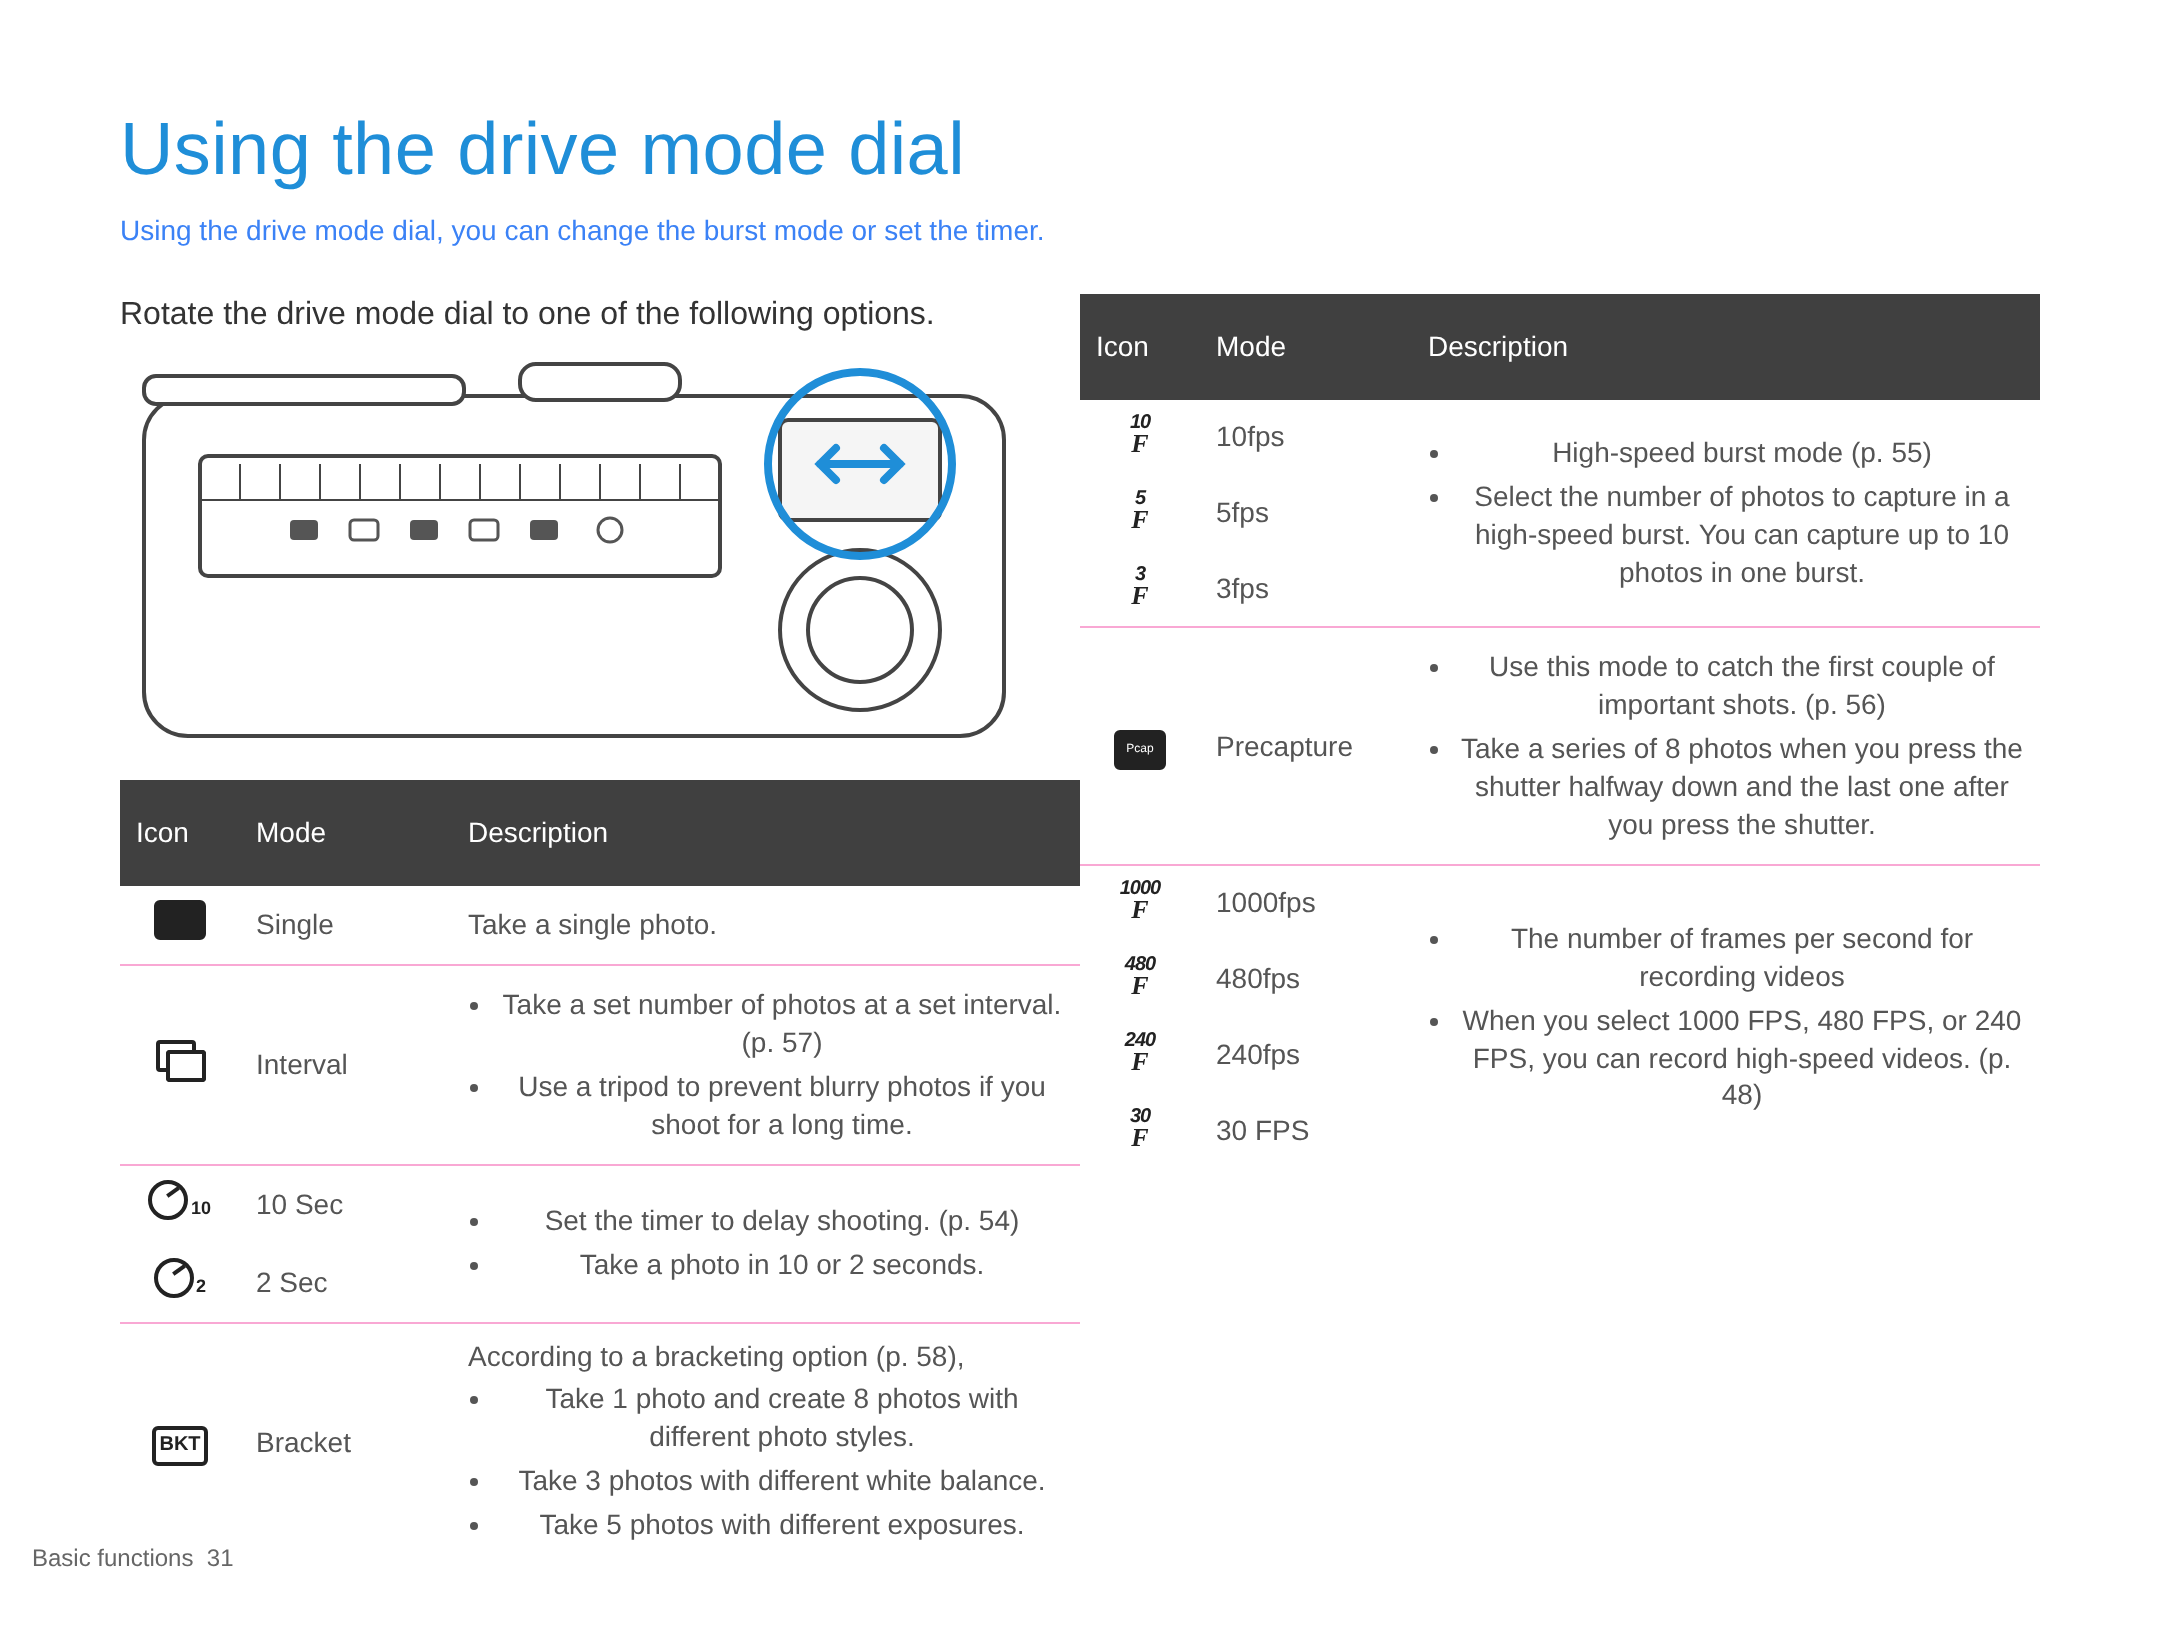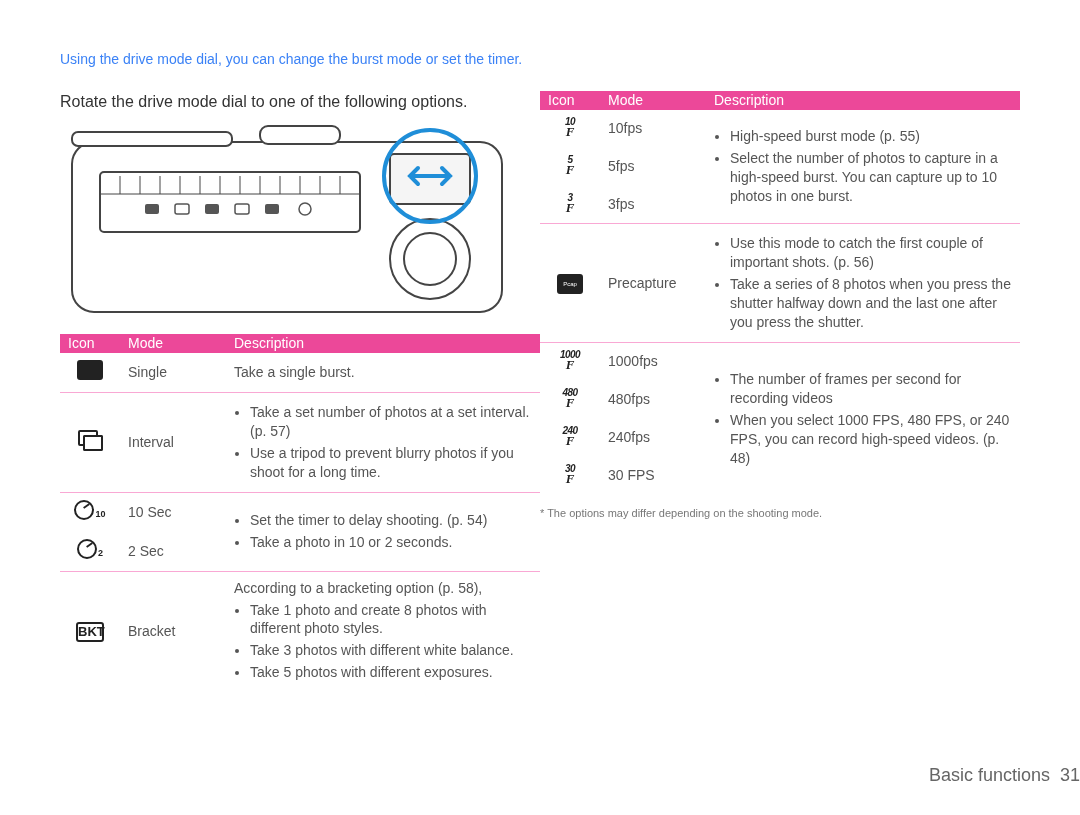--- a/index.html
+++ b/index.html
@@ -47,25 +47,25 @@
     height: 200px;
     position: relative;
     margin-bottom: 10px;
   }
   table.modes {
     border-collapse: collapse;
     width: 100%;
     font-size: 14px;
   }
   table.modes th {
-    background: #ec4899;
+    background: #404040;
     color: #fff;
     font-weight: 400;
     text-align: left;
-    padding: 0 8px;
+    padding: 17px 8px;
     font-size: 14px;
   }
   table.modes td {
     padding: 7px 8px;
     vertical-align: middle;
     color: #555;
   }
   table.modes tr.sep td {
     border-top: 1px solid #f9a8d4;
   }
@@ -99,43 +99,44 @@
   .timer-sub{font-size:9px;font-weight:bold;color:#222;}
   .stack-interval{
     display:inline-block;position:relative;width:24px;height:20px;
   }
   .stack-interval span{position:absolute;display:block;width:16px;height:12px;border:2px solid #222;border-radius:2px;background:#fff;}
   .stack-interval span:nth-child(1){left:0;top:0;}
   .stack-interval span:nth-child(2){left:5px;top:5px;}
   .clk{position:absolute;width:8px;height:8px;border:1.5px solid #222;border-radius:50%;right:-1px;bottom:-1px;background:#fff;}
   .bkt-icon{
     display:inline-block;width:24px;height:16px;border:2px solid #222;border-radius:3px;
-    font-size:13px;line-height:16px;text-align:center;color:#222;font-weight:bold;
+    font-size:10px;line-height:16px;text-align:center;color:#222;font-weight:bold;
   }
   .desc ul { margin: 3px 0 0 0; padding-left: 16px; }
   .desc p { margin: 0 0 3px 0;}
-  .desc li { margin-bottom: 3px; }
+  .desc li { margin-bottom: 3px; text-align: center; }
   .footnote {
     font-size: 11px;
     color: #777;
     margin-top: 12px;
   }
   .footer{
     position:absolute;
     bottom:28px;
     left:16px;right:0;
-    text-align:right;
-    font-size:18px;
+    text-align:left;
+    font-size:12px;
     color:#666;
   }
 </style>
 </head>
 <body>
 
 <div class="page">
+  <h1 class="title">Using the drive mode dial</h1>
   <p class="subtitle">Using the drive mode dial, you can change the burst mode or set the timer.</p>
 
   <div class="cols">
 
     <div class="col">
       <p class="instr">Rotate the drive mode dial to one of the following options.</p>
 
       <div class="camera-box">
         <svg viewBox="0 0 462 200" width="462" height="200">
           <rect x="12" y="18" width="430" height="170" rx="22" ry="22" fill="#fff" stroke="#444" stroke-width="2"></rect>
@@ -177,21 +178,21 @@
         <tbody>
             <tr>
           <th class="col-icon">Icon</th>
           <th class="col-mode">Mode</th>
           <th>Description</th>
         </tr>
 
         <tr>
           <td class="col-icon"><span class="icon-sq"></span></td>
           <td>Single</td>
-          <td class="desc">Take a single burst.</td>
+          <td class="desc">Take a single photo.</td>
         </tr>
 
         <tr class="sep">
           <td class="col-icon">
             <span class="stack-interval">
               <span></span><span></span><span class="clk"></span>
             </span>
           </td>
           <td>Interval</td>
           <td class="desc">
@@ -328,20 +329,19 @@
           <td class="col-icon">
             <span class="stack-icon">
               <span class="top">30</span><span class="bot">F</span>
             </span>
           </td>
           <td>30 FPS</td>
         </tr>
       </tbody>
         </table>
 
-      <div class="footnote">* The options may differ depending on the shooting mode.</div>
     </div>
   </div>
 
   <div class="footer">
     <span>Basic functions</span>&nbsp;&nbsp;<span>31</span>
   </div>
 </div>
 
 </body></html>

